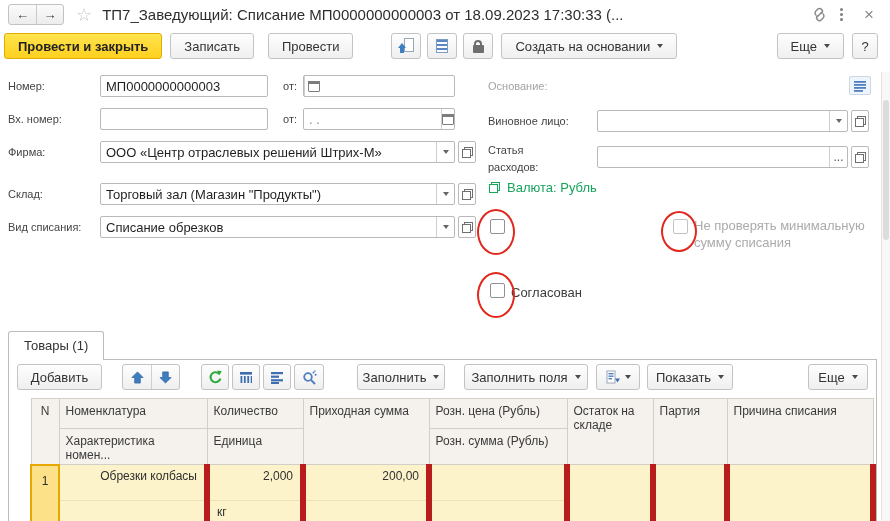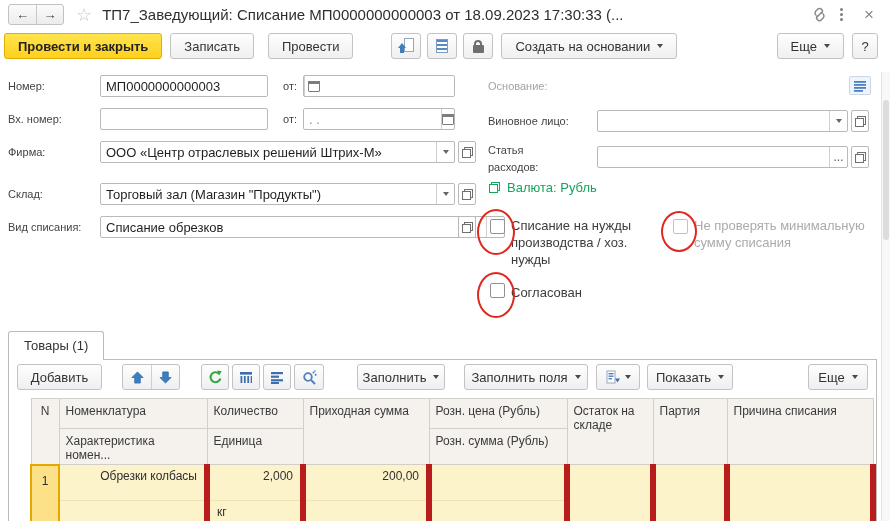--- a/index.html
+++ b/index.html
@@ -184,21 +184,21 @@
     <input class="fin" value="Торговый зал (Магазин &quot;Продукты&quot;)" style="">
     <span class="seg">
         <span class="car"></span>
       </span>
   </div>
   <div class="obtn" style="left:458px;top:183px;">
       <span class="lnk2"></span>
     </div>
 
   <div class="lbl" style="left:8px;top:221px;">Вид списания:</div>
-  <div class="fld" style="left:100px;top:216px;width:405px;">
+  <div class="fld" style="left:100px;top:216px;width:355px;">
     <input class="fin" value="Списание обрезков" style="">
     <span class="seg">
         <span class="car"></span>
       </span>
   </div>
   <div class="obtn" style="left:458px;top:216px;">
       <span class="lnk2"></span>
     </div>
 
   <div class="lbl dim" style="left:488px;top:80px;">Основание:</div>
@@ -232,21 +232,20 @@
   <div class="obtn" style="left:851px;top:146px;">
       <span class="lnk2"></span>
     </div>
 
   <div class="glink" style="left:489px;top:180px;">
     <span class="lnk2 green"></span>
     <span>Валюта: Рубль</span>
   </div>
 
   <div class="cb" style="left:490px;top:219px;"></div>
-  <div class="cblbl" style="left:511px;top:217px;width:155px;">Списание на нужды производства / хоз. нужды</div>
 
   <div class="cb dis" style="left:673px;top:219px;"></div>
   <div class="cblbl dim" style="left:694px;top:217px;width:186px;">Не проверять минимальную сумму списания</div>
 
   <div class="cb" style="left:490px;top:283px;"></div>
   <div class="cblbl" style="left:511px;top:284px;">Согласован</div>
 
   <div class="ann" style="left:477px;top:209px;width:38px;height:46px;"></div>
   <div class="ann" style="left:661px;top:211px;width:36px;height:41px;"></div>
   <div class="ann" style="left:477px;top:272px;width:38px;height:46px;"></div>

